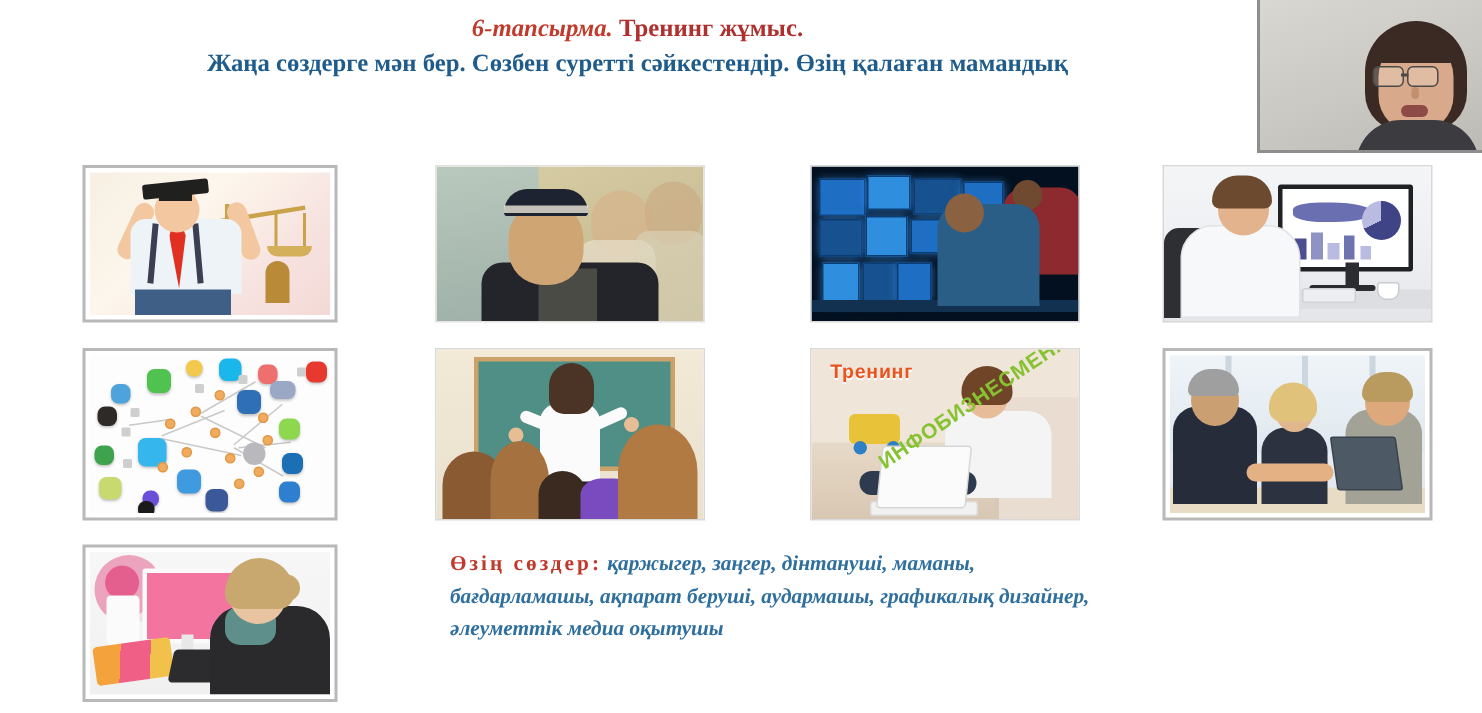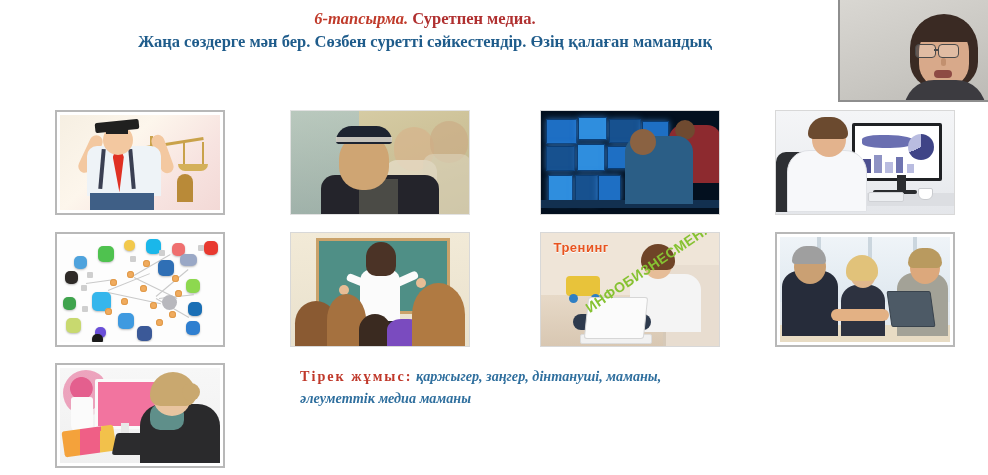--- a/index.html
+++ b/index.html
@@ -182,21 +182,21 @@
   .kw-l2,.kw-l3{display:block;}
 </style>
 </head>
 <body>
 
 <div class="slide">
 
   <div class="header">
     <div class="title-line">
       <span class="title-em">6-тапсырма.</span>
-      <span>Суретпен медиа.</span>
+      <span>Тренинг жұмыс.</span>
     </div>
     <div class="subtitle">
       <span class="l2">Жаңа сөздерге мән бер. Сөзбен суретті сәйкестендір. Өзің қалаған мамандық</span>
     </div>
   </div>
 
   <div class="webcam">
     <div class="wc-bg"></div>
     <div class="wc-person">
       <div class="wc-hair"></div>
@@ -416,19 +416,20 @@
       <div class="dg-body"></div>
       <div class="dg-scarf"></div>
       <div class="dg-head"></div>
       <div class="dg-hair"></div>
       <div class="dg-bun"></div>
     </div>
   </div>
 
   <div class="keywords">
     <div class="kw-l1">
-      <span class="kw-label">Тірек   жұмыс:</span>
+      <span class="kw-label">Өзің   сөздер:</span>
       <span class="kw-list">қаржыгер,      заңгер,      дінтануші,      маманы,</span>
     </div>
-    <div class="kw-l3 kw-list">әлеуметтік медиа маманы</div>
+    <div class="kw-l2 kw-list">бағдарламашы, ақпарат беруші, аудармашы, графикалық дизайнер,</div>
+    <div class="kw-l3 kw-list">әлеуметтік медиа оқытушы</div>
   </div>
 
 </div>
 
 </body></html>

